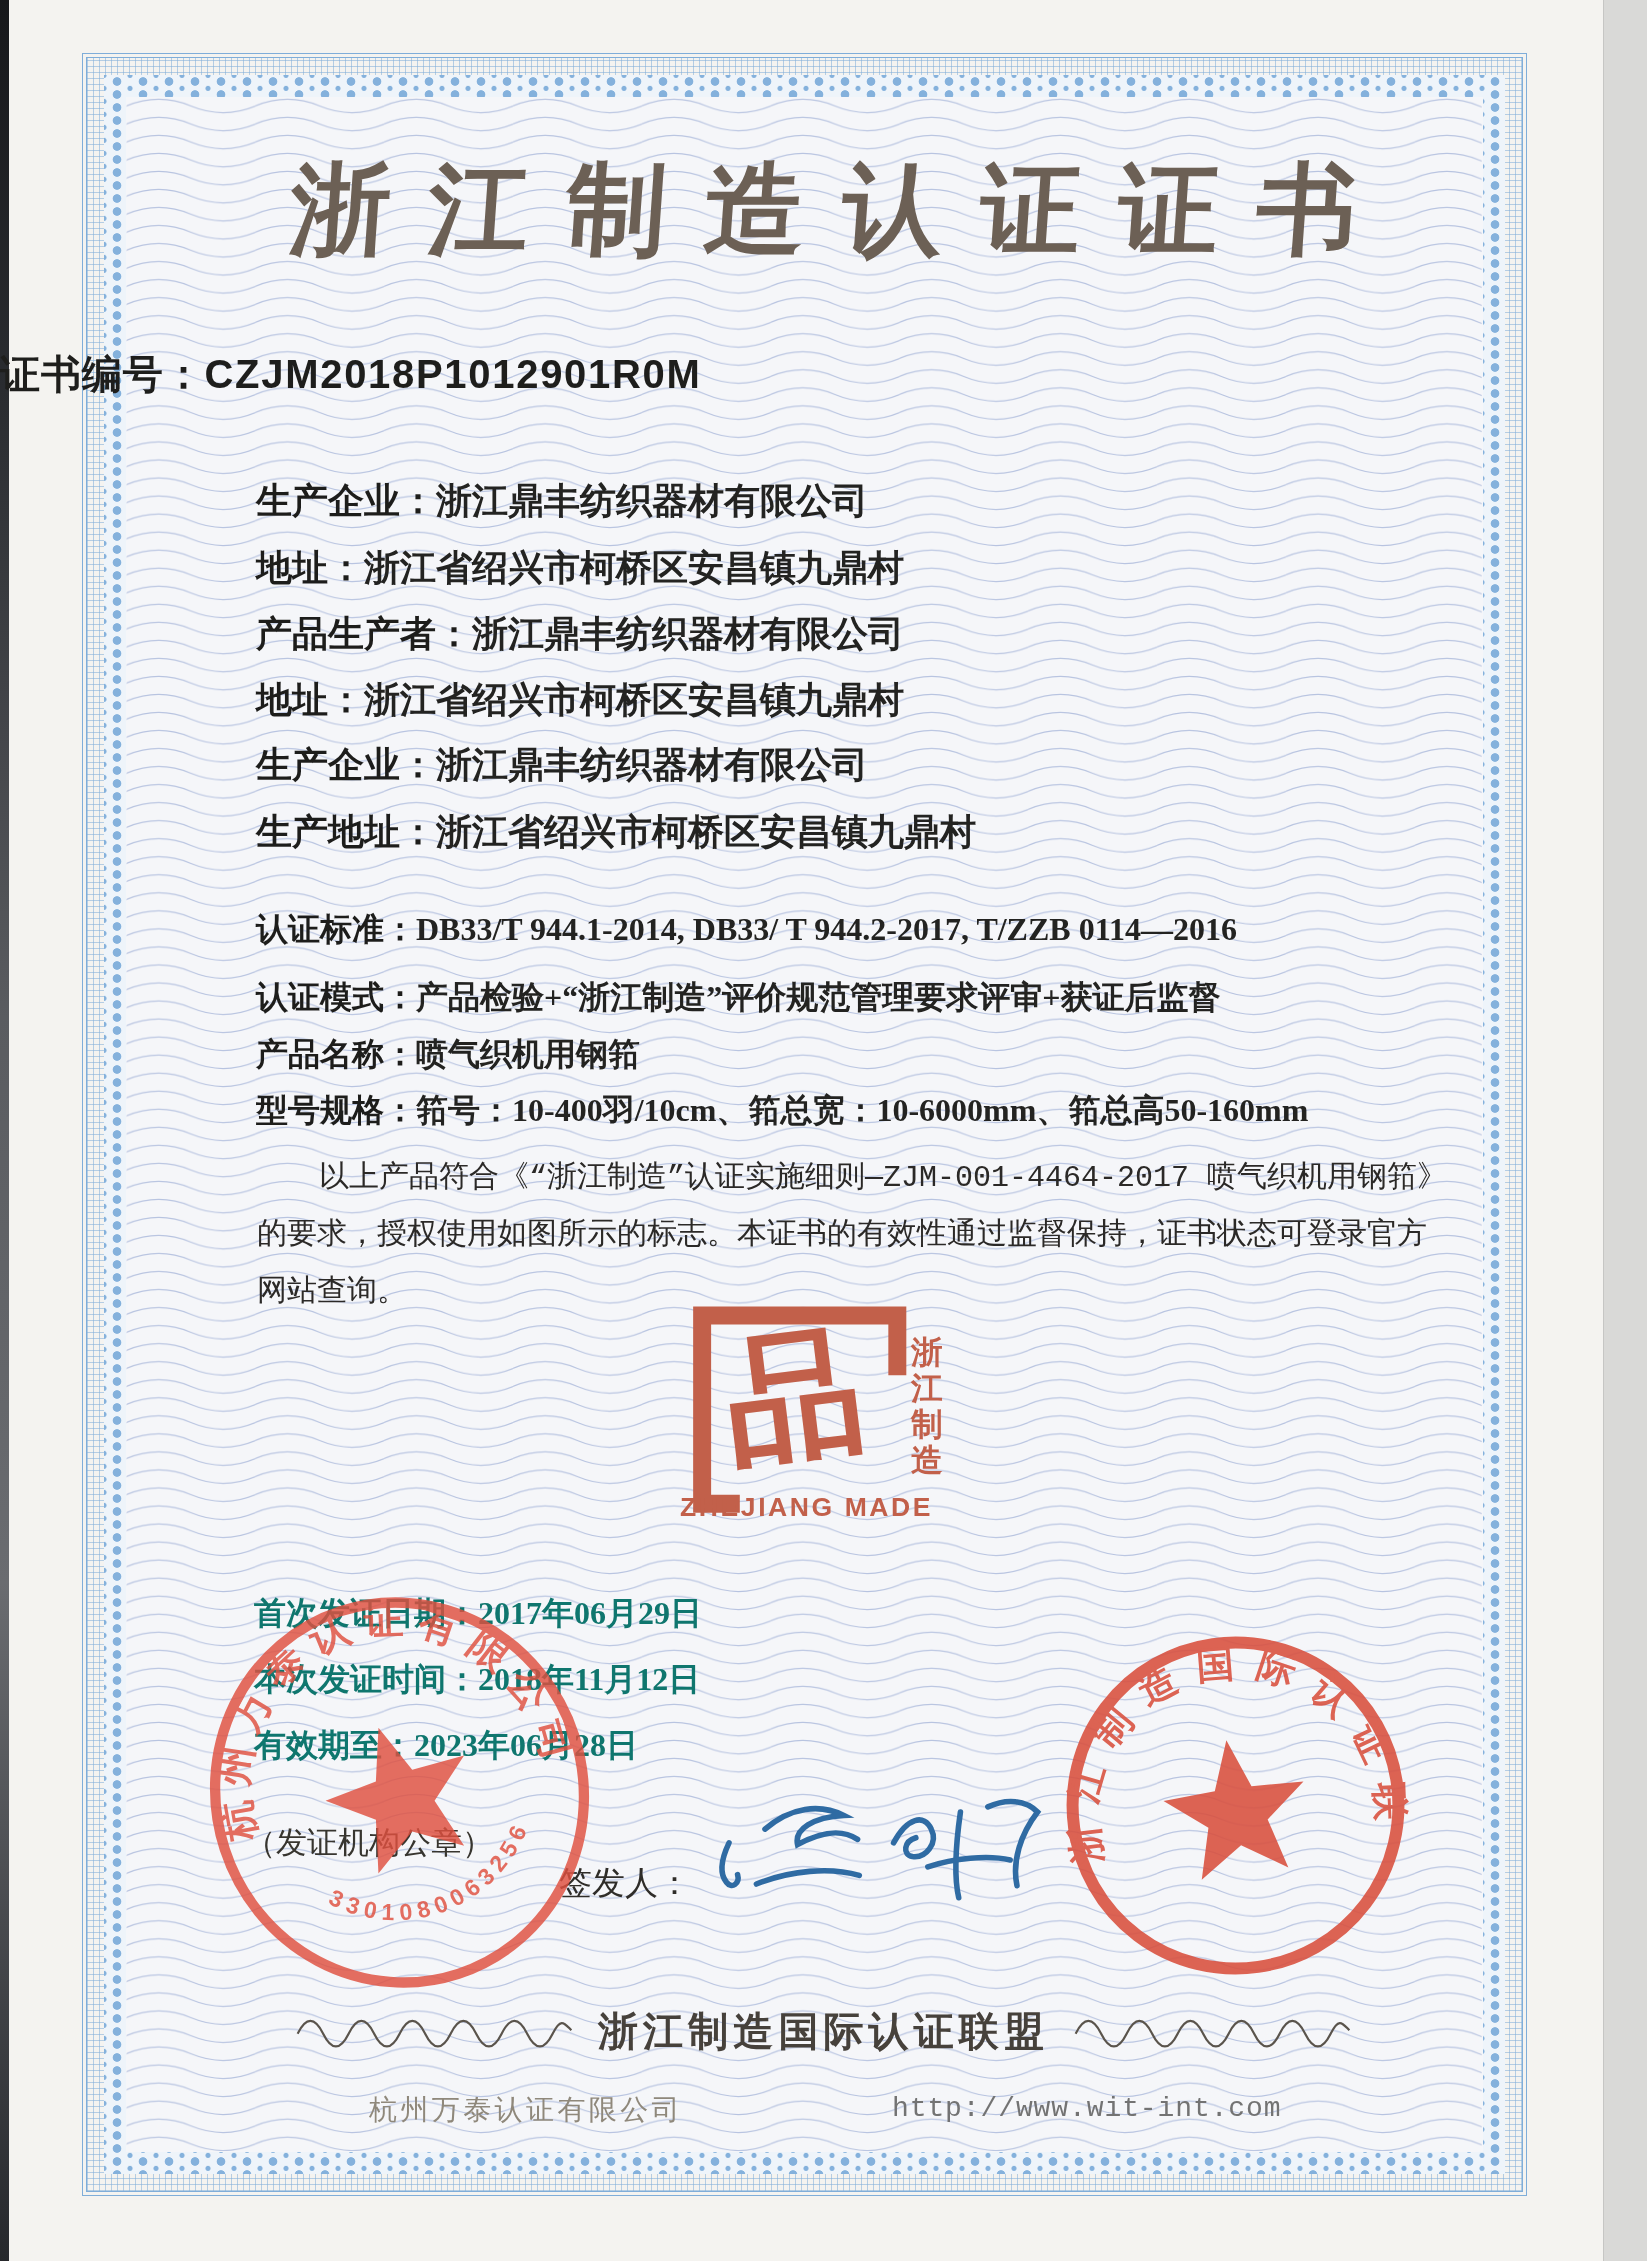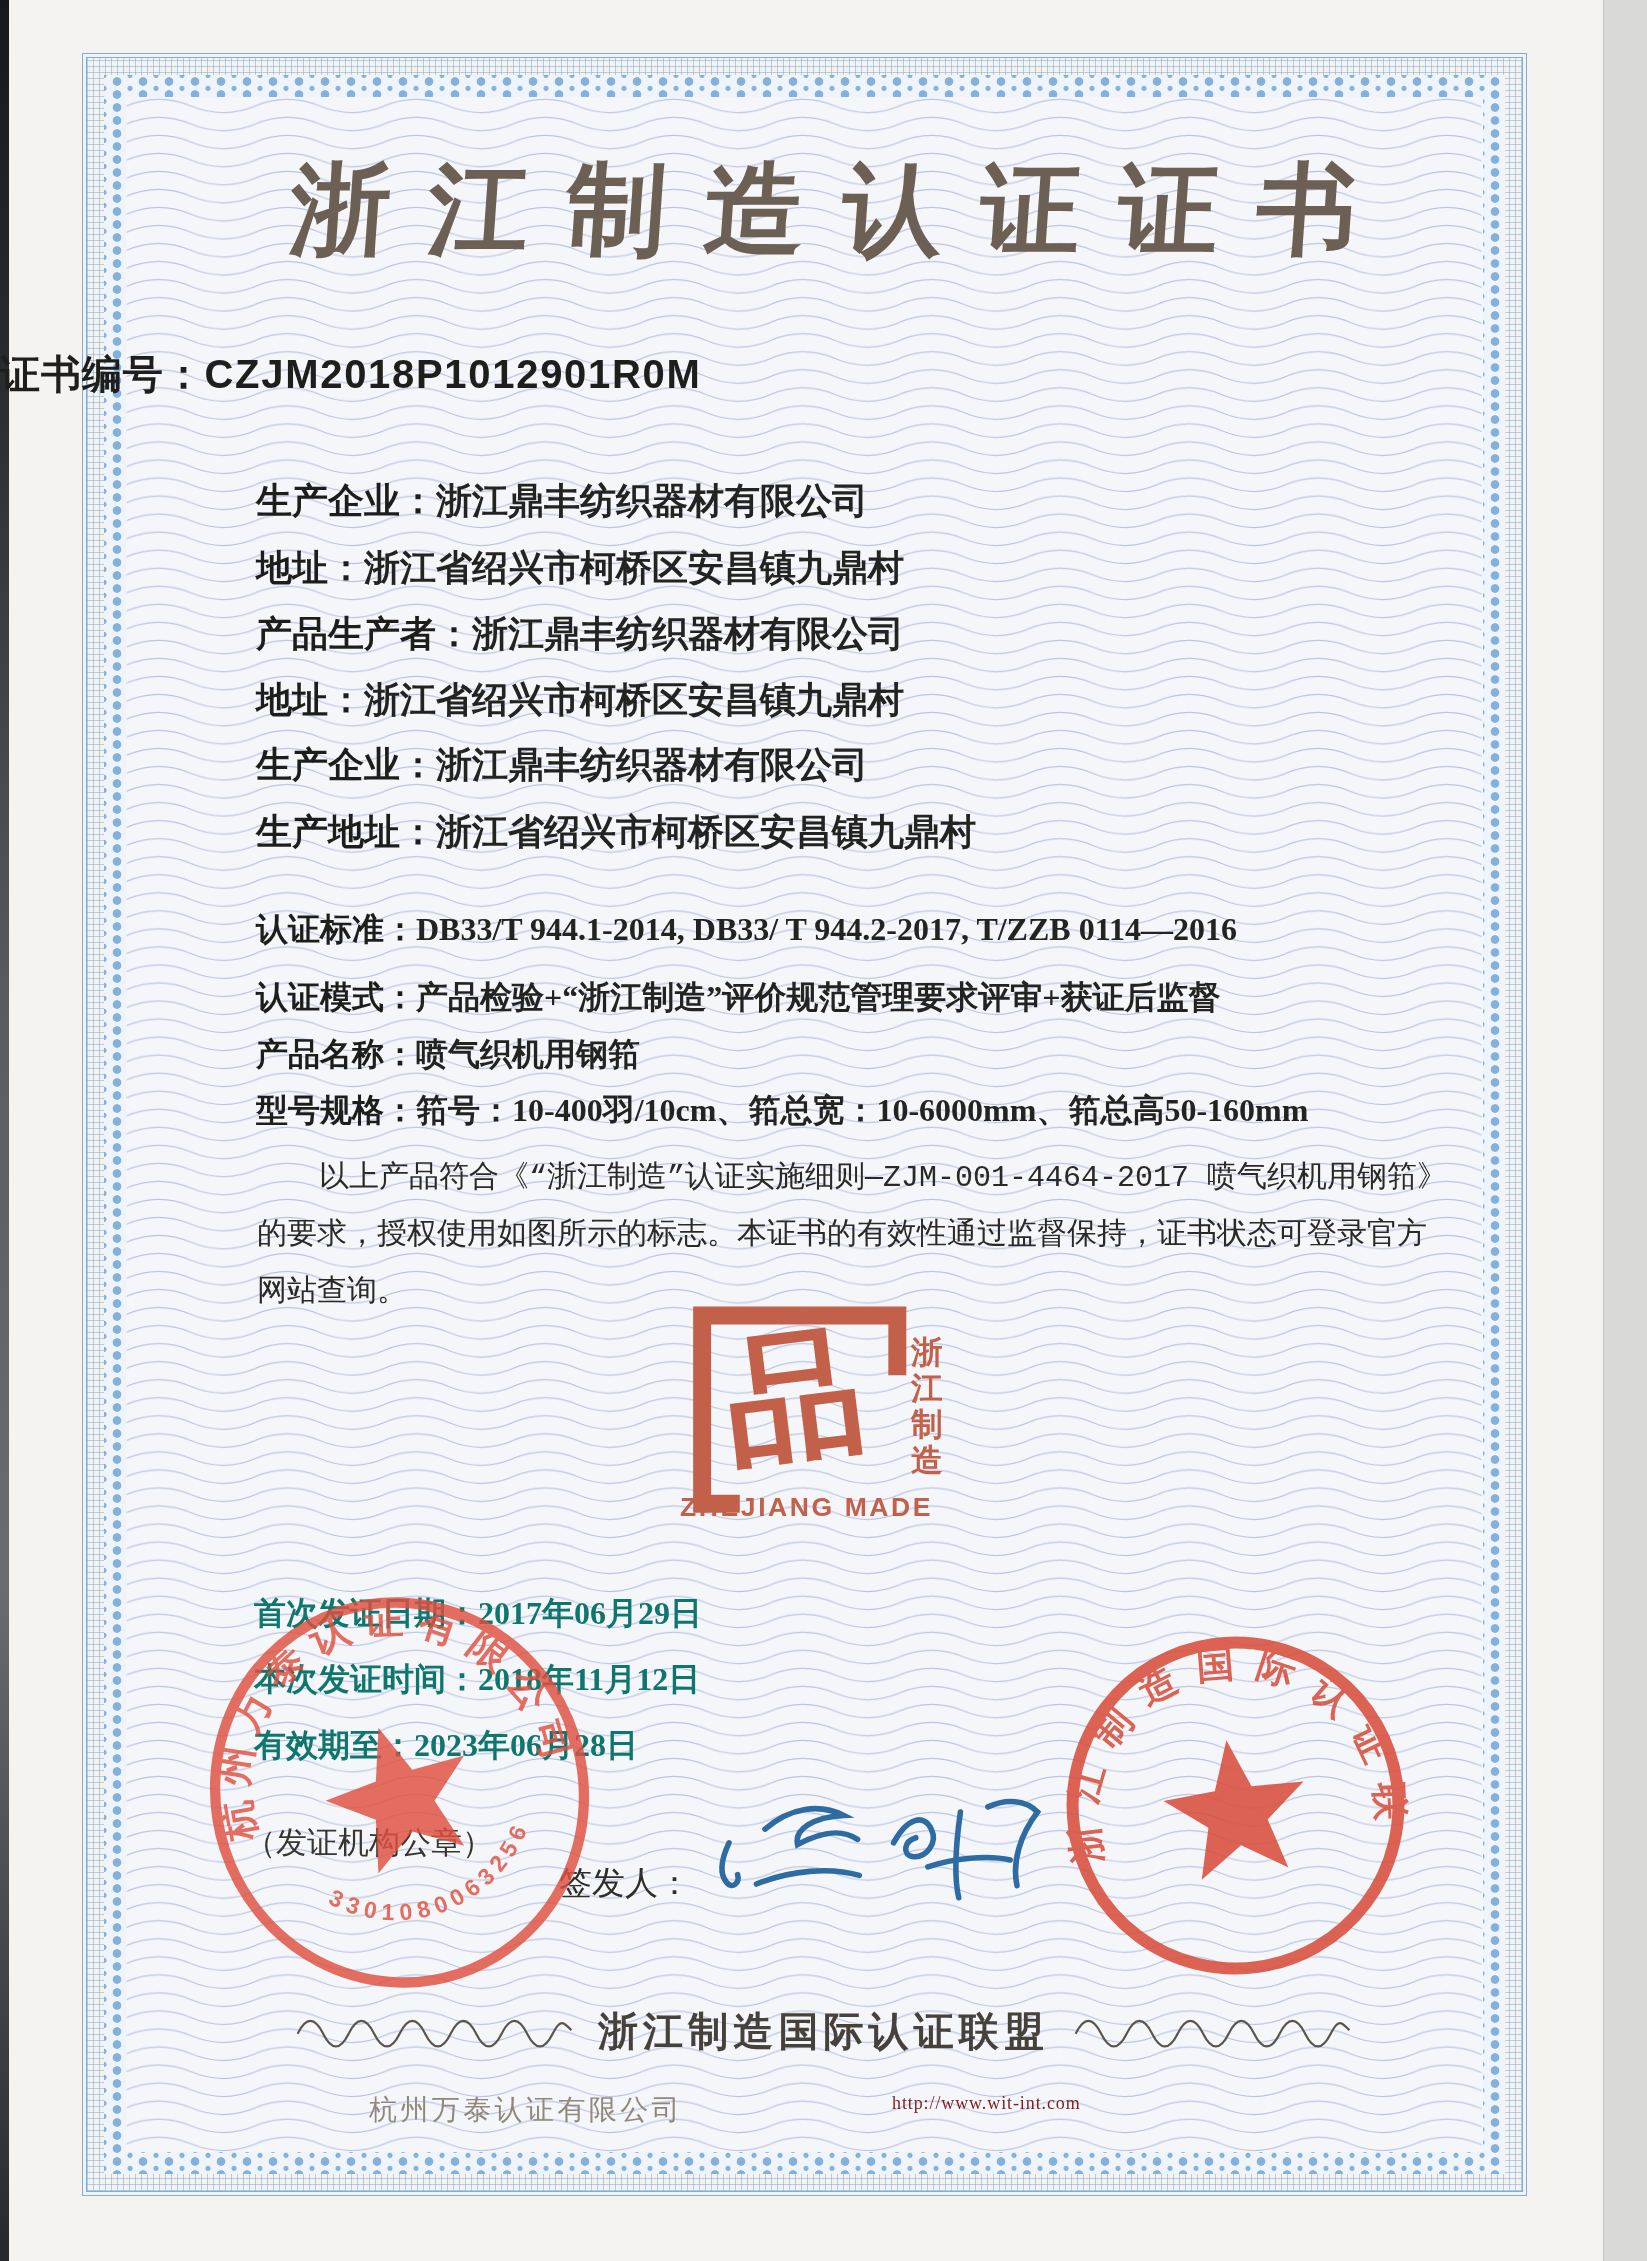--- a/index.html
+++ b/index.html
@@ -60,22 +60,22 @@
   .sealnote{left:245px;top:1822px;z-index:5;font-size:31px;color:#37352f;
     font-family:"Liberation Serif",serif;}
   .issuer{left:559px;top:1861px;z-index:5;font-size:33px;color:#2f2d29;font-weight:400;
     font-family:"Liberation Serif",serif;}
 
   .band{left:0;right:0;top:2004px;z-index:5;display:flex;align-items:center;justify-content:center;gap:22px;}
   .band .alliance{font-family:"Liberation Serif",serif;font-weight:700;font-size:40px;color:#46413b;letter-spacing:5.1px;}
 
   .footer-co{left:369px;top:2091px;z-index:5;font-size:28px;color:#8f887b;letter-spacing:3.4px;
     font-family:"Liberation Serif",serif;}
-  .footer-url{left:892px;top:2093px;z-index:5;font-size:18px;color:#7f1d1d;letter-spacing:0.9px;
-    font-family:Liberation Serif, serif;}
+  .footer-url{left:892px;top:2093px;z-index:5;font-size:28px;color:#737373;letter-spacing:0.9px;
+    font-family:Liberation Mono, monospace;}
 
   .logo-wrap{left:676px;top:1288px;width:268px;height:244px;z-index:4;}
   .seal-left{left:196px;top:1589px;width:407px;height:407px;z-index:6;}
   .seal-right{left:1058px;top:1628px;width:355px;height:355px;z-index:6;}
   .sig{left:703px;top:1764px;width:412px;height:150px;z-index:5;}
 </style>
 </head>
 <body>
 
 <div class="abs edge-left"></div>

